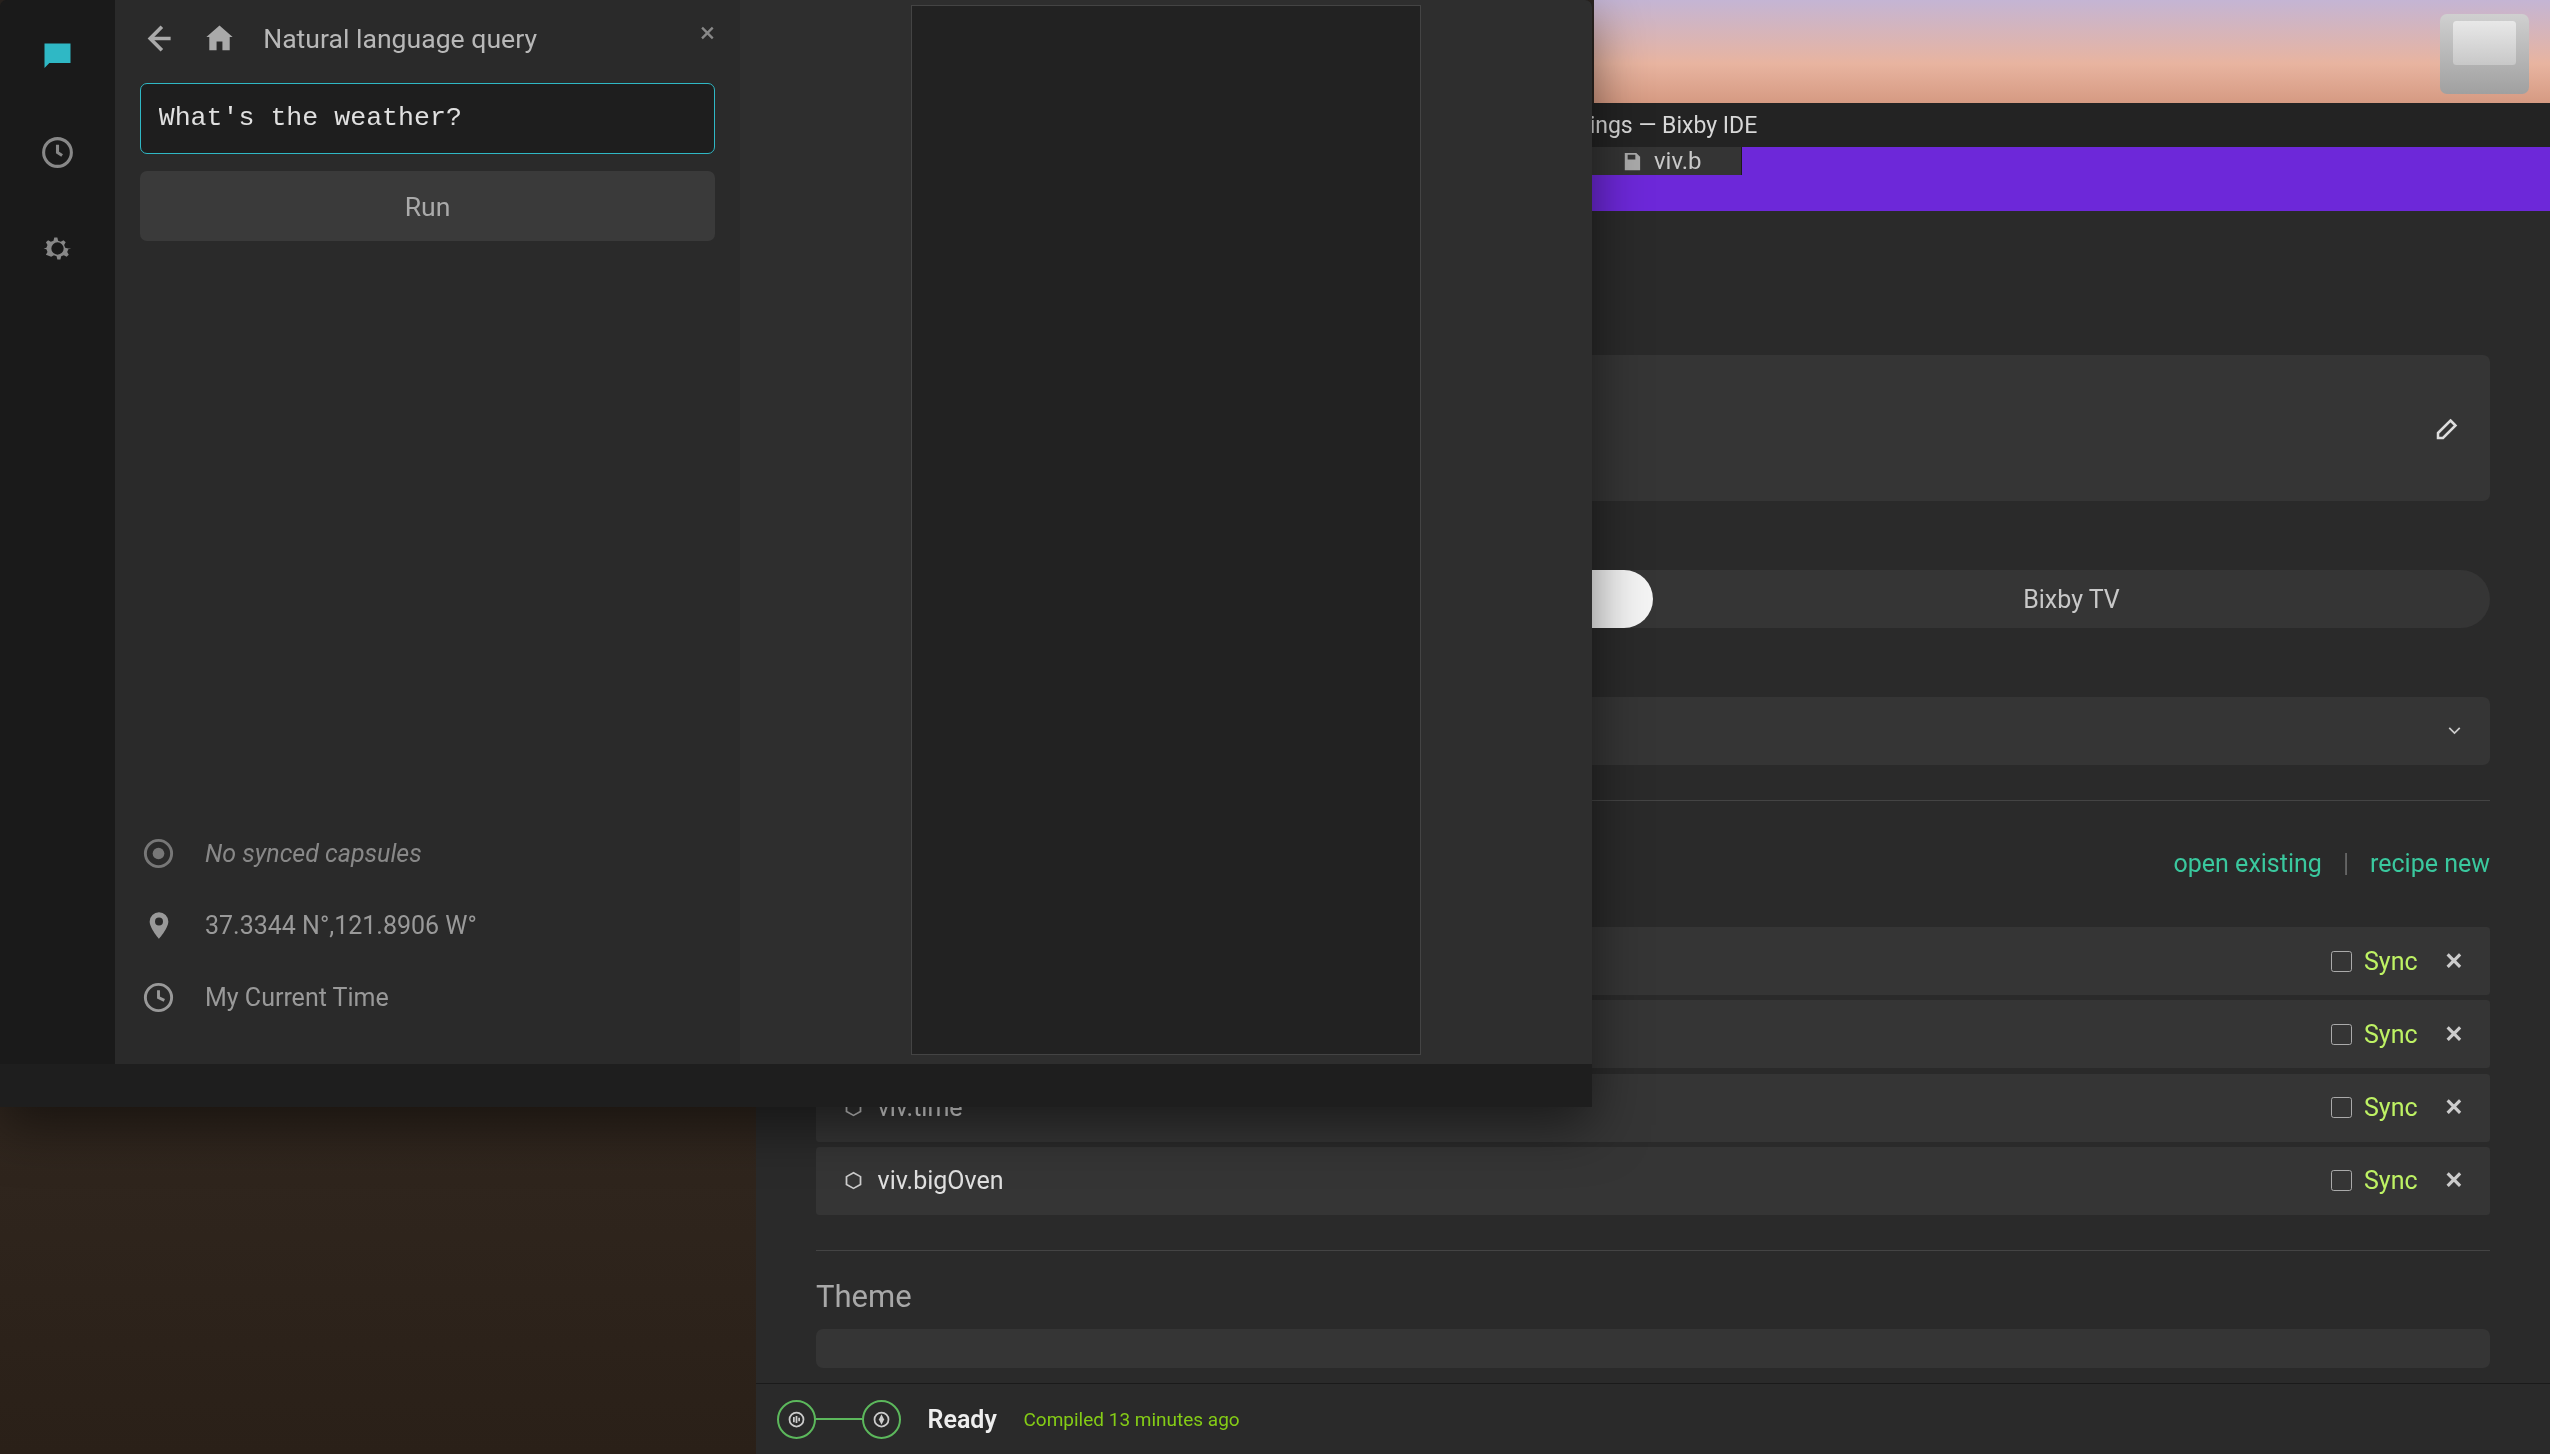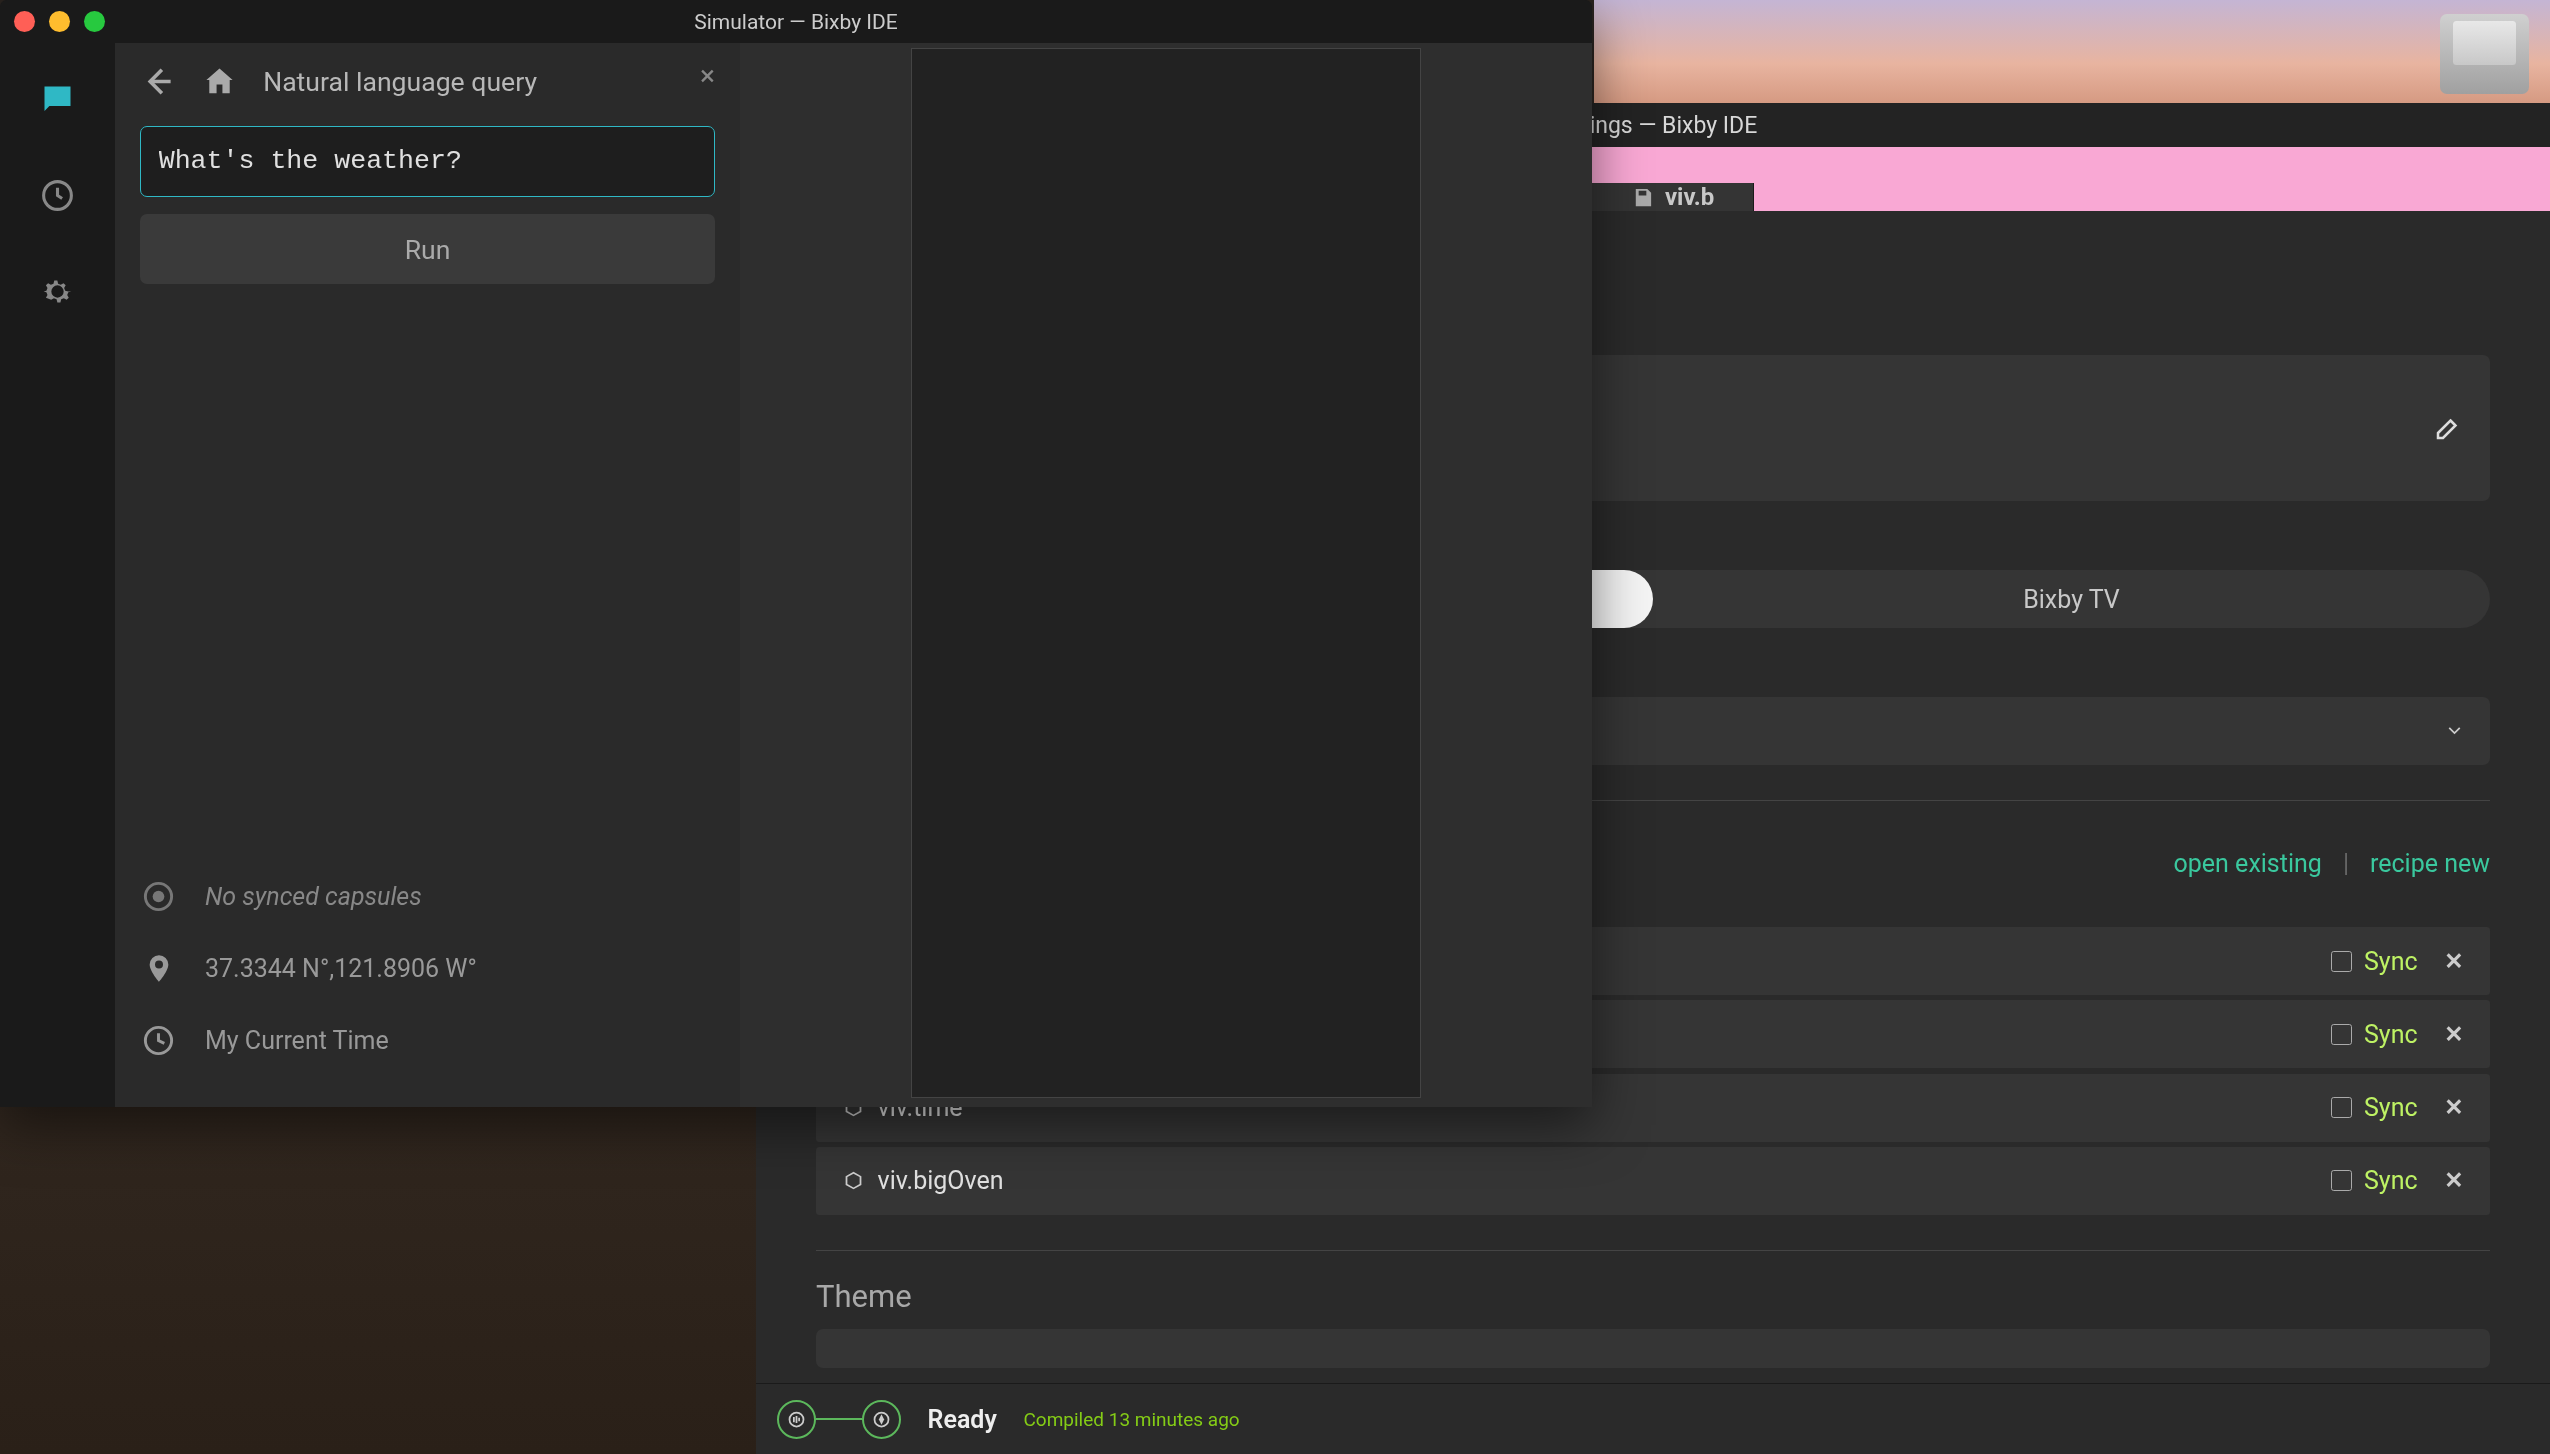--- a/index.html
+++ b/index.html
@@ -72,21 +72,21 @@
 
 
 .settings-window {
   position: absolute; top: 103px; left: 756px; right: 0; bottom: 0;
   background: #2a2a2a; z-index: 5;
 }
 .settings-titlebar {
   height: 44px; background: #232323; display: flex; align-items: center; justify-content: center;
   color: #d8d8d8; font-size: 23px;
 }
-.settings-tabs { height: 64px; background: #f9a8d4; display: flex; align-items: flex-end; padding-left: 0; font-weight: bold; }
+.settings-tabs { height: 64px; background: #6d28d9; display: flex; align-items: flex-start; padding-left: 0; }
 .settings-tab {
   padding: 0 39px; display: flex; align-items: center; gap: 10.6px; color: #c8c8c8;
   font-size: 24px; border-right: 0.9px solid #1a1a1a; cursor: pointer; background: #343434;
 }
 .settings-tab.first { padding-left: 17.7px; }
 .settings-tab .save-icon { width: 23px; height: 23px; }
 
 .settings-content { padding: 17.7px 60px 0 60px; height: calc(100% - 108px - 71px); overflow-y: auto; }
 
 .section-title { color: #e8e8e8; font-size: 44px; font-weight: 300; margin-bottom: 23px; }
@@ -168,28 +168,20 @@
 svg { display: block; }
 </style>
 </head>
 <body>
 
 <div class="desktop-bg"></div>
 <div class="desktop-bg-sky"></div>
 <div class="disk-icon"></div>
 
 <div class="simulator-window">
-  <div class="sim-titlebar">
-    <div class="traffic-lights">
-      <div class="tl tl-close"></div>
-      <div class="tl tl-min"></div>
-      <div class="tl tl-max"></div>
-    </div>
-    <div class="sim-title">Simulator — Bixby IDE</div>
-  </div>
   <div class="sim-body">
     <div class="sim-sidebar">
       <div class="sim-sidebar-icon">
         <svg width="39" height="39" viewBox="0 0 24 24">
             <path fill="#2fb8c5" d="M4 4h16v12H7l-3 3V4z"></path>
           </svg>
       </div>
       <div class="sim-sidebar-icon">
         <svg width="37" height="37" viewBox="0 0 24 24">
             <circle cx="12" cy="12" r="9" fill="none" stroke="#888" stroke-width="2"></circle>

